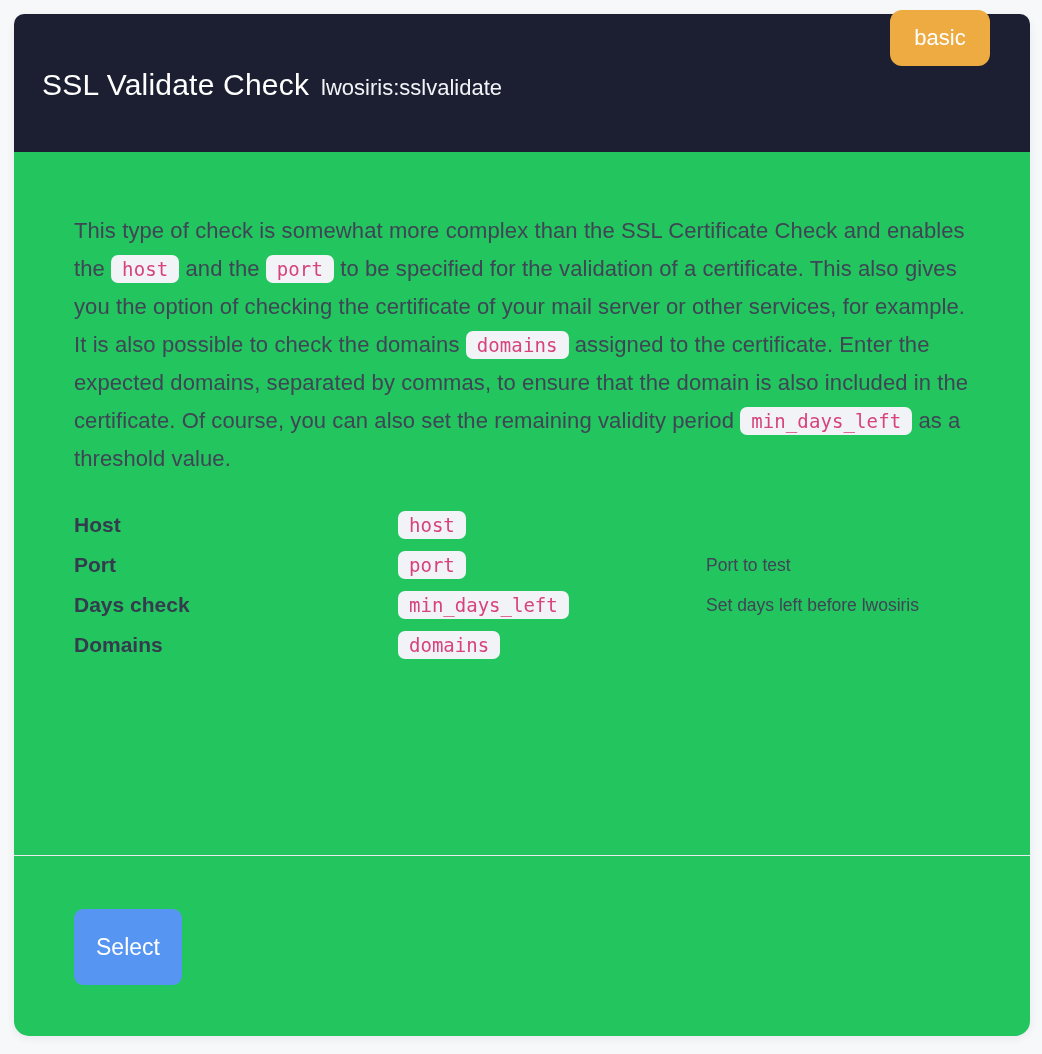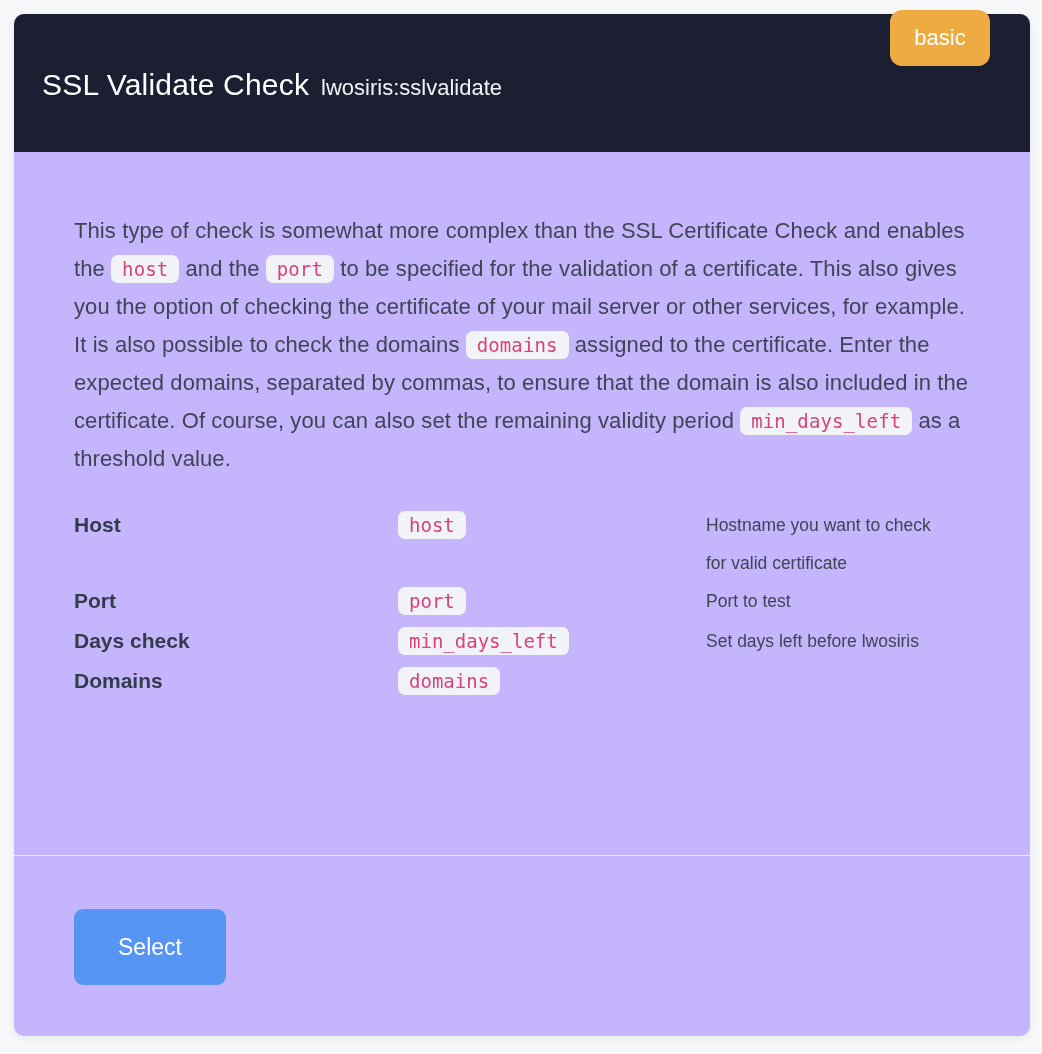--- a/index.html
+++ b/index.html
@@ -7,22 +7,22 @@
     width: 1042px; height: 1054px;
     background: #f7f8fa;
     font-family: "Liberation Sans", sans-serif;
     overflow: hidden;
   }
   .card {
     position: relative;
     margin: 14px 12px 0 14px;
     width: 1016px;
     height: 1022px;
-    background: #c4b5fd;
-    border-radius: 10px;
+    background: #22c55e;
+    border-radius: 15px;
     box-shadow: 0 2px 10px rgba(20,24,40,0.07);
     display: flex;
     flex-direction: column;
   }
   .card-header {
     flex: 0 0 138px;
     background: #1b1f31;
     border-radius: 10px 10px 0 0;
     padding: 54px 60px 0 28px;
     color: #ffffff;
@@ -94,21 +94,21 @@
     font-size: 17.5px;
     line-height: 38px;
     color: #3f4555;
   }
   .card-footer {
     flex: 0 0 181px;
     border-top: 1px solid #e9ebef;
     padding: 53px 60px 0 60px;
   }
   .select-button {
-    width: 152px;
+    width: 108px;
     height: 76px;
     background: #5695f2;
     border: none;
     border-radius: 9px;
     color: #ffffff;
     font-family: "Liberation Sans", sans-serif;
     font-size: 23px;
     cursor: pointer;
     display: flex;
     align-items: center;
@@ -127,21 +127,20 @@
     <h1 class="card-title">SSL Validate Check</h1><span class="card-subtitle">lwosiris:sslvalidate</span>
   </div>
 
   <div class="card-body">
     <p class="description" id="description">This type of check is somewhat more complex than the SSL Certificate Check and enables the <code class="chip">host</code> and the <code class="chip">port</code> to be specified for the validation of a certificate. This also gives you the option of checking the certificate of your mail server or other services, for example. It is also possible to check the domains <code class="chip">domains</code> assigned to the certificate. Enter the expected domains, separated by commas, to ensure that the domain is also included in the certificate. Of course, you can also set the remaining validity period <code class="chip">min_days_left</code> as a threshold value.</p>
 
     <div class="param-table" id="param-table">
   <div class="param-row">
     <div class="param-label">Host</div>
     <div class="param-code"><code class="chip">host</code></div>
-    <div class="param-desc">Hostname you want to check for valid certificate</div>
   </div>
 
   <div class="param-row">
     <div class="param-label">Port</div>
     <div class="param-code"><code class="chip">port</code></div>
     <div class="param-desc">Port to test</div>
   </div>
 
   <div class="param-row">
     <div class="param-label">Days check</div>

